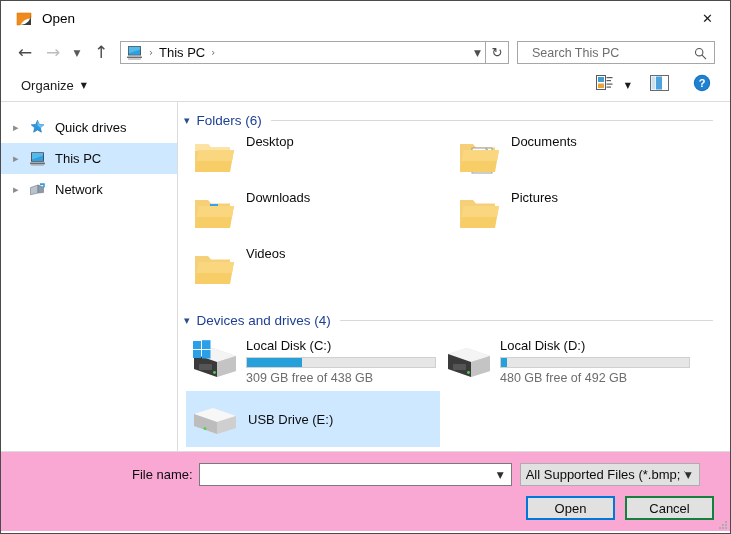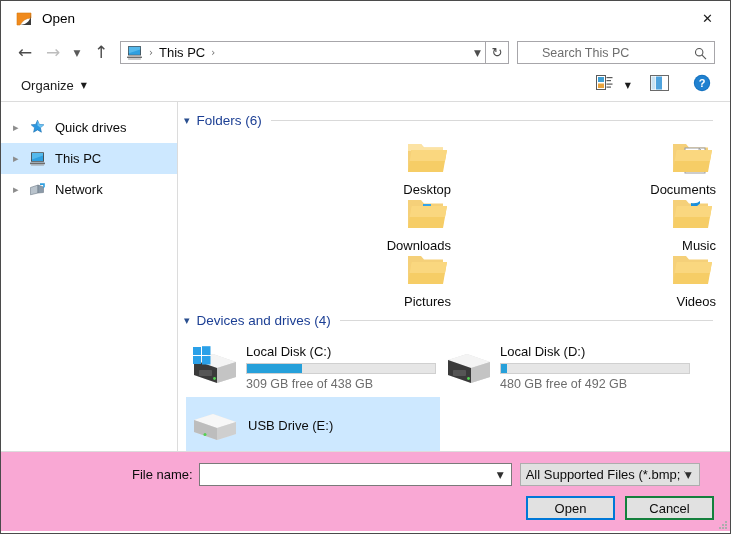--- a/index.html
+++ b/index.html
@@ -163,21 +163,21 @@
     margin-right: 15px;
     position: relative;
   }
   .searchbox input {
     border: none;
     outline: none;
     flex: 1;
     font-family: "Liberation Sans", sans-serif;
     font-size: 12.5px;
     color: #0369a1;
-    margin-left: 22px;
+    margin-left: 12px;
     background: transparent;
     width: 10px;
   }
   .searchbox input::placeholder { color: #6e6e6e; opacity: 1; }
   .search-icon {
     margin-right: 7px;
     width: 13px;
     height: 13px;
     position: relative;
   }
@@ -307,43 +307,42 @@
   .grid {
     display: flex;
     flex-wrap: wrap;
     margin-top: 6px;
     padding-left: 8px;
   }
   .folder-tile {
     width: 265px;
     height: 56px;
     display: flex;
-    align-items: flex-end;
+    align-items: flex-start;
     cursor: default;
     box-sizing: border-box;
     padding-left: 4px;
-    flex-direction: column;
   }
   .folder-icon-wrap {
     width: 48px;
     height: 48px;
     position: relative;
     flex: 0 0 auto;
   }
   .folder-label {
     font-size: 13px;
     color: #0c0c0c;
     margin-left: 8px;
   }
 
   
   .drive-grid {
     display: flex;
     flex-wrap: wrap;
-    margin-top: 11px;
+    margin-top: 5px;
     padding-left: 8px;
   }
   .drive-tile {
     width: 254px;
     height: 56px;
     display: flex;
     align-items: center;
     cursor: default;
     box-sizing: border-box;
     padding-left: 4px;
@@ -702,33 +701,20 @@
               <path d="M5 10 L18 10 L21 13.5 L40 13.5 L40 38 L5 38 Z" fill="#f5d079"></path>
               <path d="M20 14 L28 14 L28 27 L33 27 L24 37 L15 27 L20 27 Z" fill="#2196e3"></path>
               <path d="M20 14 L28 14 L28 27 L33 27 L24 37 Z" fill="#42aeef" opacity="0.6"></path>
               <path d="M8.5 16 L44 16 L40 38 L5 38 Z" fill="#f6cd66"></path>
               <path d="M8.5 16 L44 16 L42 27 L6.6 27 Z" fill="#fad77f"></path>
             </svg>
           </span>
           <span class="folder-label">Downloads</span>
         </div>
 
-        <div class="folder-tile">
-          <span class="folder-icon-wrap">
-            <svg width="48" height="48" viewBox="0 0 48 48">
-              <path d="M5 10 L18 10 L21 13.5 L40 13.5 L40 38 L5 38 Z" fill="#f5d079"></path>
-              <path d="M23 13 L23 30 L26 30 L26 17 Q30 16 32 13.5 L32 11 Q29 14 23 13 Z" fill="#1a8fdc"></path>
-              <ellipse cx="21.5" cy="30.5" rx="5" ry="4" fill="#1a8fdc"></ellipse>
-              <ellipse cx="20.5" cy="29.5" rx="3.3" ry="2.6" fill="#49b0ee" opacity="0.6"></ellipse>
-              <path d="M8.5 16 L44 16 L40 38 L5 38 Z" fill="#f6cd66"></path>
-              <path d="M8.5 16 L44 16 L42 27 L6.6 27 Z" fill="#fad77f"></path>
-            </svg>
-          </span>
-          <span class="folder-label">Music</span>
-        </div>
 
         <div class="folder-tile">
           <span class="folder-icon-wrap">
             <svg width="48" height="48" viewBox="0 0 48 48">
               <path d="M5 10 L18 10 L21 13.5 L40 13.5 L40 38 L5 38 Z" fill="#f5d079"></path>
               <rect x="14" y="20" width="24" height="17" fill="#ffffff" stroke="#9e9e9e" stroke-width="1.2"></rect>
               <rect x="15.3" y="21.3" width="21.4" height="14.4" fill="#8ec9ea"></rect>
               <path d="M15.3 30 L21 24.5 L26 30 L31 25.5 L36.7 31.5 L36.7 35.7 L15.3 35.7 Z" fill="#4a9f52"></path>
               <path d="M15.3 33 L22 28 L29 33.5 L36.7 29 L36.7 35.7 L15.3 35.7 Z" fill="#2f7d3c"></path>
               <circle cx="20" cy="25" r="2.1" fill="#fdf3b8"></circle>

